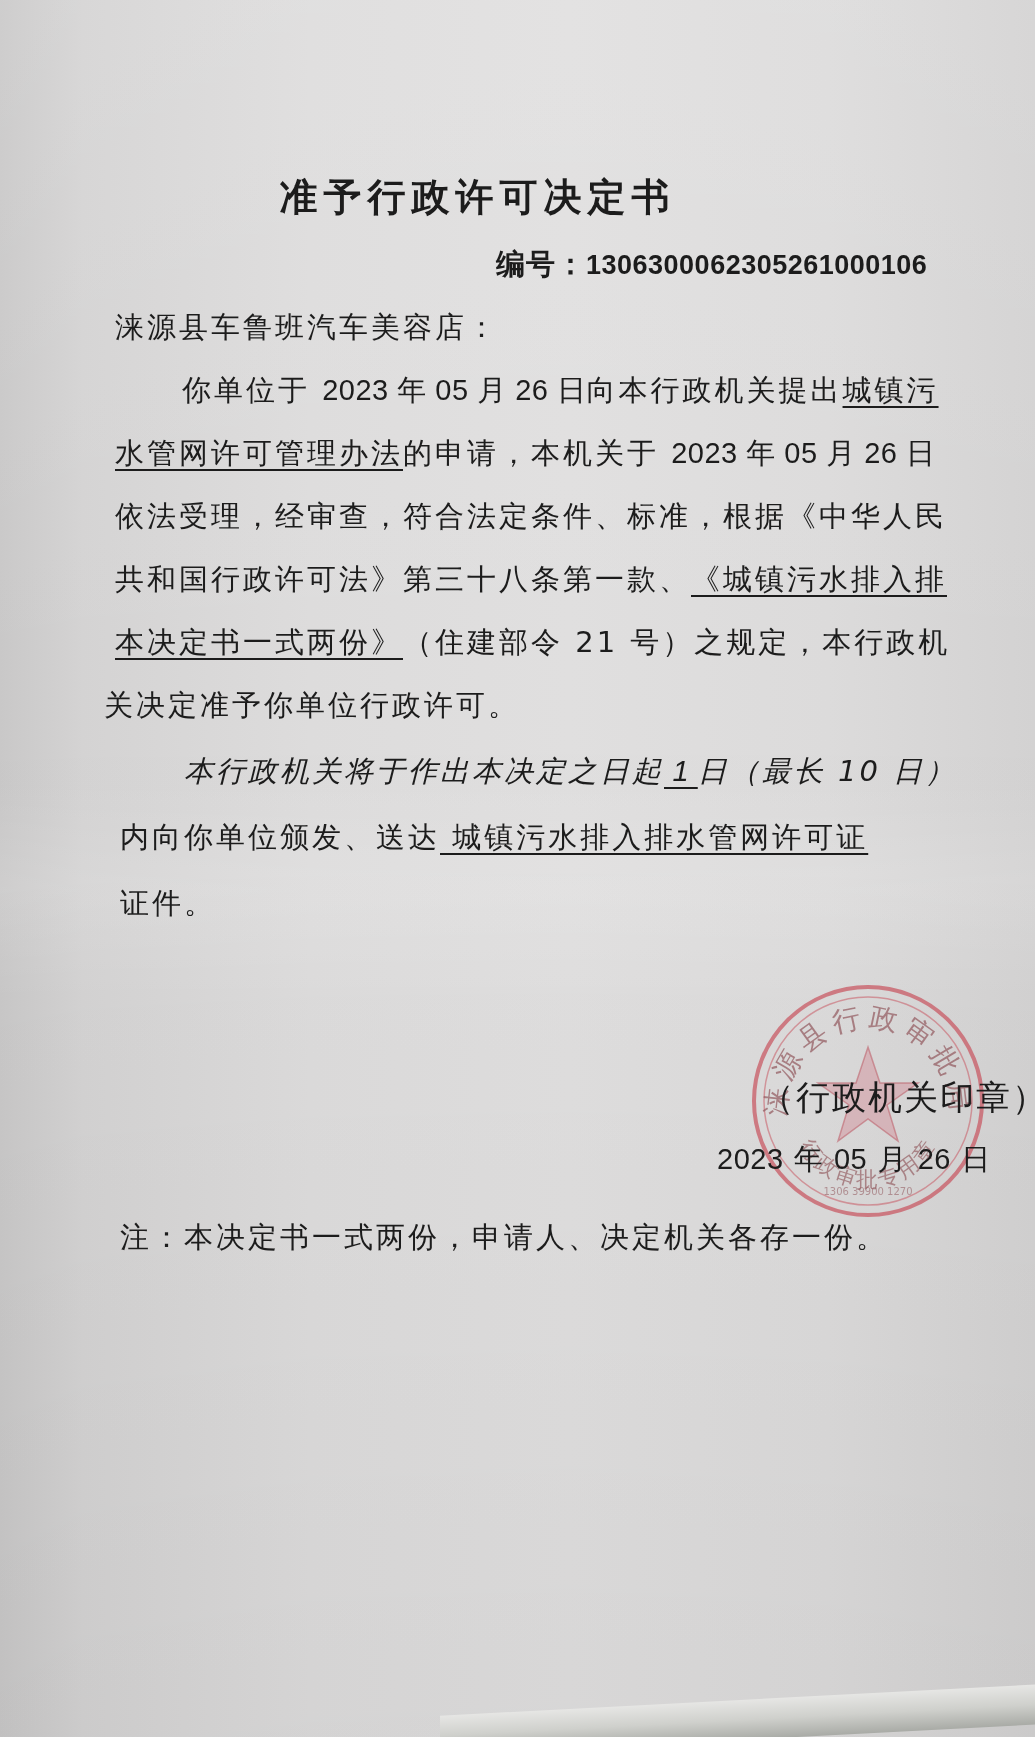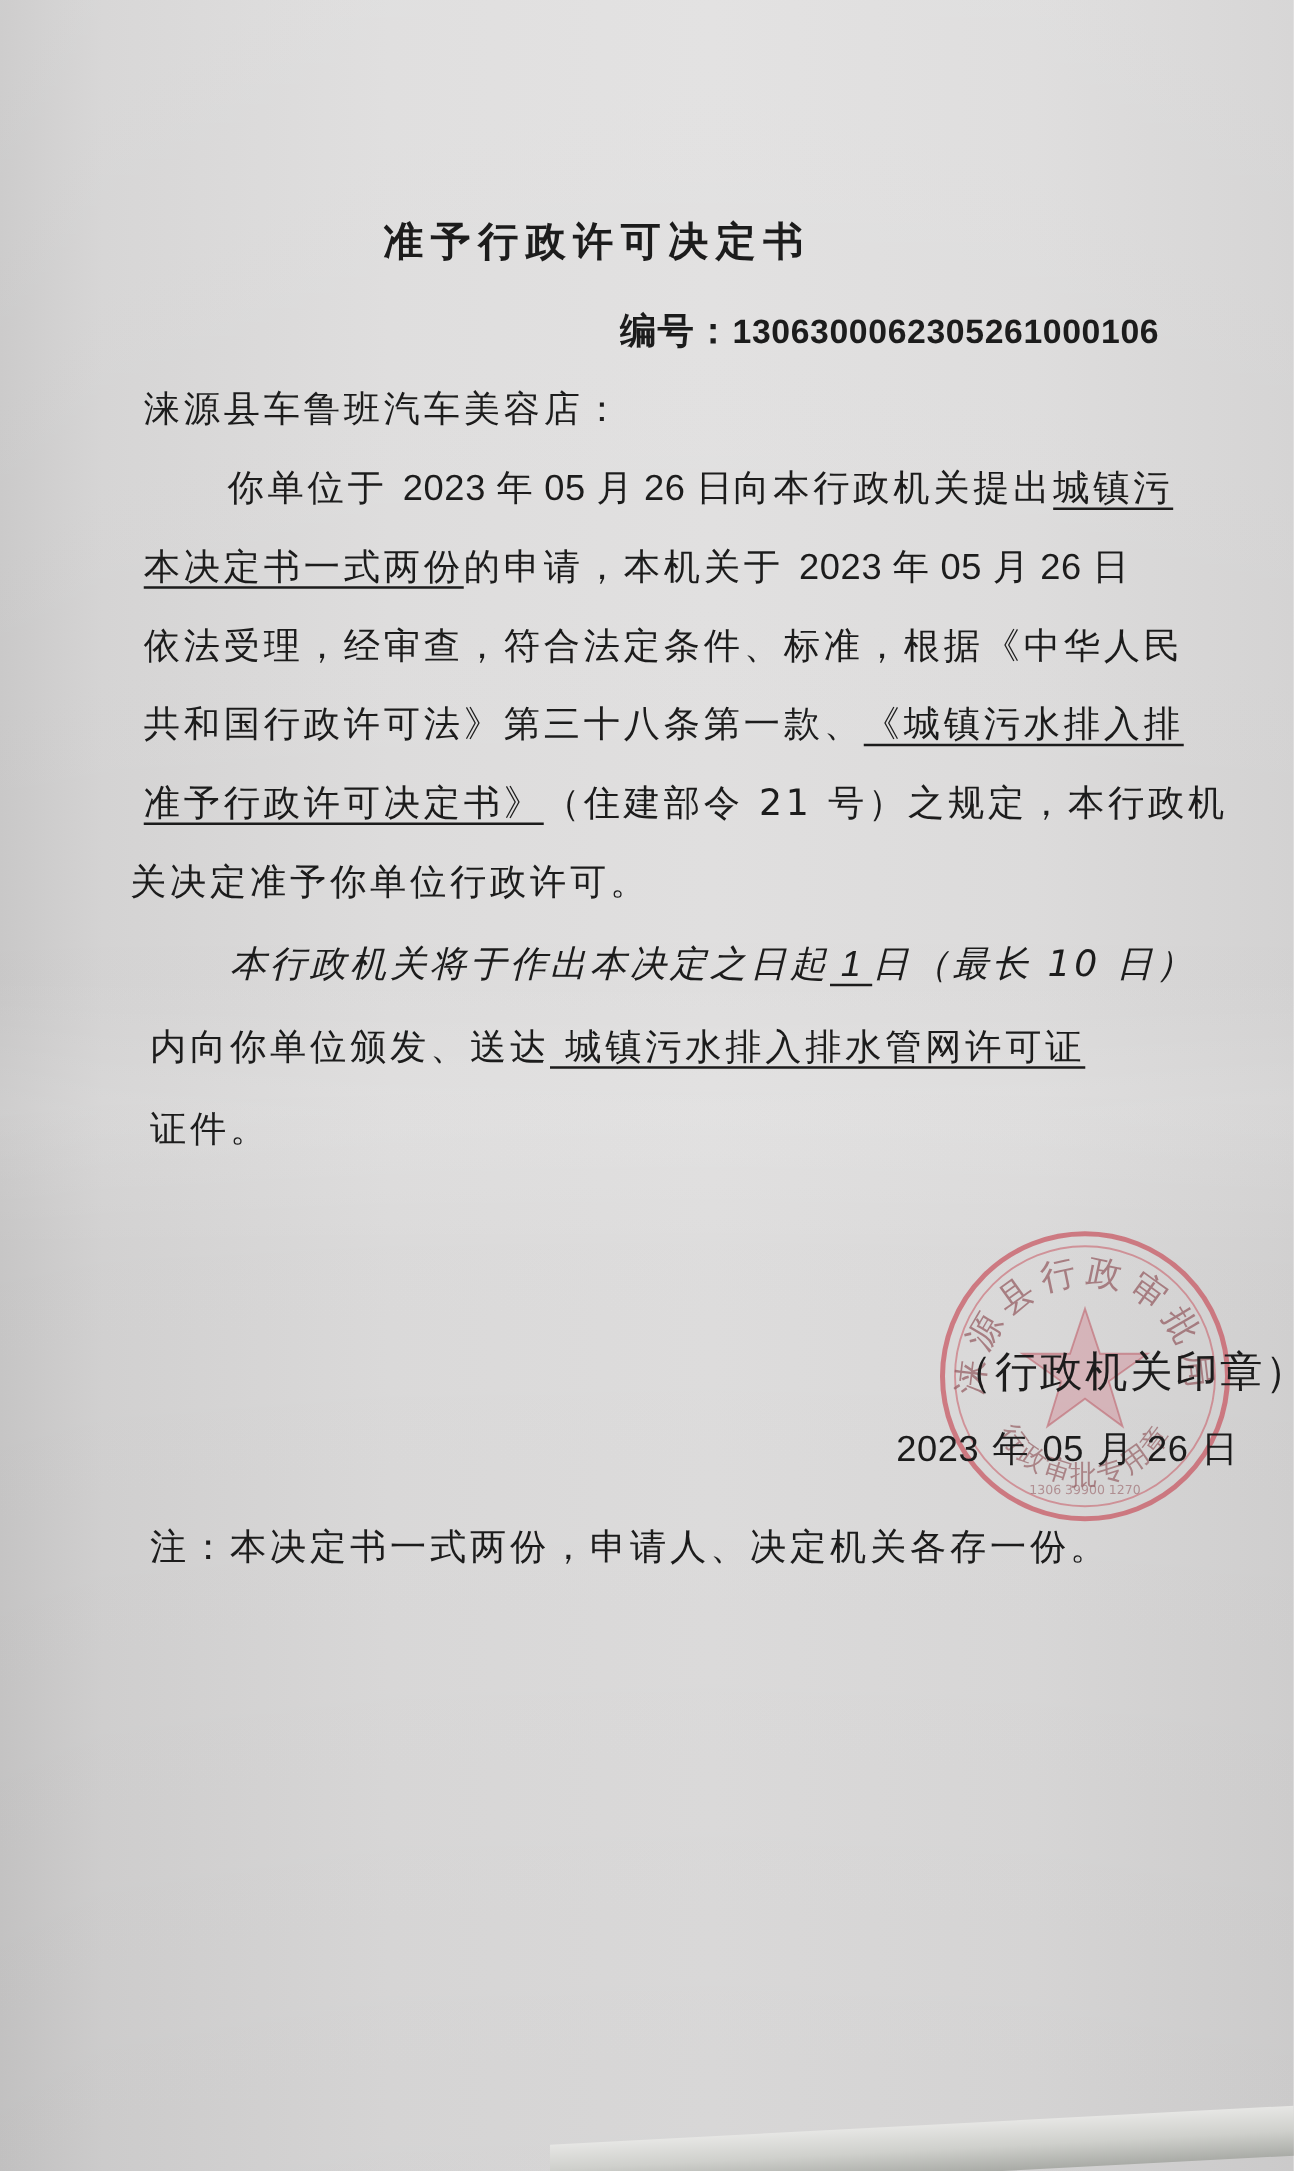--- a/index.html
+++ b/index.html
@@ -12,21 +12,21 @@
   .paper-shade {
     position: absolute; left: 0; top: 0; width: 1035px; height: 1737px;
     background: linear-gradient(180deg, rgba(255,255,255,0.10) 0%, rgba(255,255,255,0) 40%, rgba(0,0,0,0.04) 100%);
   }
   .fold {
     position: absolute; left: 0; top: 780px; width: 1035px; height: 220px;
     background: linear-gradient(180deg, rgba(255,255,255,0) 0%, rgba(255,255,255,0.12) 50%, rgba(255,255,255,0) 100%);
   }
   .line { position: absolute; white-space: nowrap; font-size: 29px; letter-spacing: 3px; }
   .title { position: absolute; left: 0; width: 919px; top: 172px; text-align: center;
-           font-size: 32px; font-weight: bold; letter-spacing: 6px; padding-left: 36px; box-sizing: border-box; }
+           font-size: 38px; font-weight: bold; letter-spacing: 6px; padding-left: 36px; box-sizing: border-box; }
   .u { text-decoration: underline; text-underline-offset: 6px; text-decoration-thickness: 2px; }
   .num { font-family: "Liberation Sans", sans-serif; letter-spacing: 0.5px; }
   .stamp {
     position: absolute; left: 752px; top: 985px; width: 232px; height: 232px;
     border-radius: 50%; border: 4px solid rgba(200,90,100,0.75);
     box-sizing: border-box;
   }
   .stamp svg { position: absolute; left: 0; top: 0; }
   .bottom-edge {
     position: absolute; left: 440px; top: 1700px; width: 600px; height: 40px;
@@ -46,31 +46,31 @@
   <span>编号：</span><span class="num" style="font-size:27px;">1306300062305261000106</span>
 </div>
 
 <div class="line" style="left:115px; top:308px;">涞源县车鲁班汽车美容店：</div>
 
 <div class="line" style="left:182px; top:371px;text-align:center;">
   <span>你单位于 </span><span class="num">2023 年 05 月 26 日</span><span>向本行政机关提出</span><span class="u">城镇污</span>
 </div>
 
 <div class="line" style="left:115px; top:434px;">
-  <span class="u">本决定书一式两份</span><span>的申请，本机关于 </span><span class="num">2023 年 05 月 26 日</span>
+  <span class="u">水管网许可管理办法</span><span>的申请，本机关于 </span><span class="num">2023 年 05 月 26 日</span>
 </div>
 
 <div class="line" style="left:115px; top:497px;">依法受理，经审查，符合法定条件、标准，根据《中华人民</div>
 
 <div class="line" style="left:115px; top:560px;text-align:right;">
   <span>共和国行政许可法》第三十八条第一款、</span><span class="u">《城镇污水排入排</span>
 </div>
 
 <div class="line" style="left:115px; top:623px;">
-  <span class="u">准予行政许可决定书》</span><span>（住建部令 21 号）之规定，本行政机</span>
+  <span class="u">本决定书一式两份》</span><span>（住建部令 21 号）之规定，本行政机</span>
 </div>
 
 <div class="line" style="left:104px; top:686px;text-align:center;">关决定准予你单位行政许可。</div>
 
 <div class="line" style="left:184px; top:752px;font-style:italic;">
   <span>本行政机关将于作出本决定之日起</span><span class="u num" style="white-space:pre;"> 1 </span><span>日（最长 10 日）</span>
 </div>
 
 <div class="line" style="left:120px; top:818px;">
   <span>内向你单位颁发、送达</span><span class="u" style="white-space:pre;"> 城镇污水排入排水管网许可证</span>

